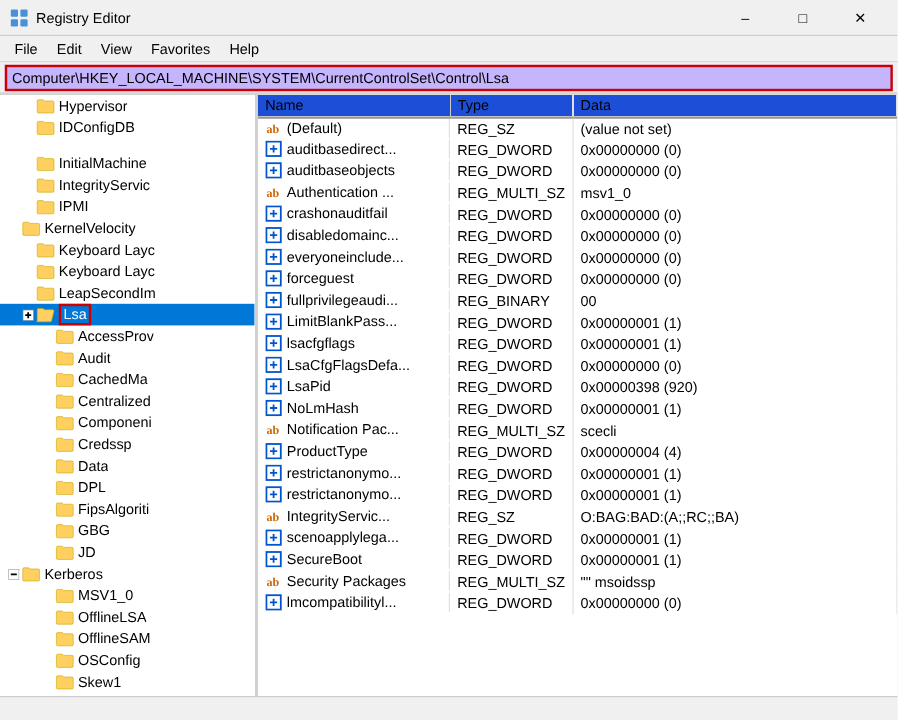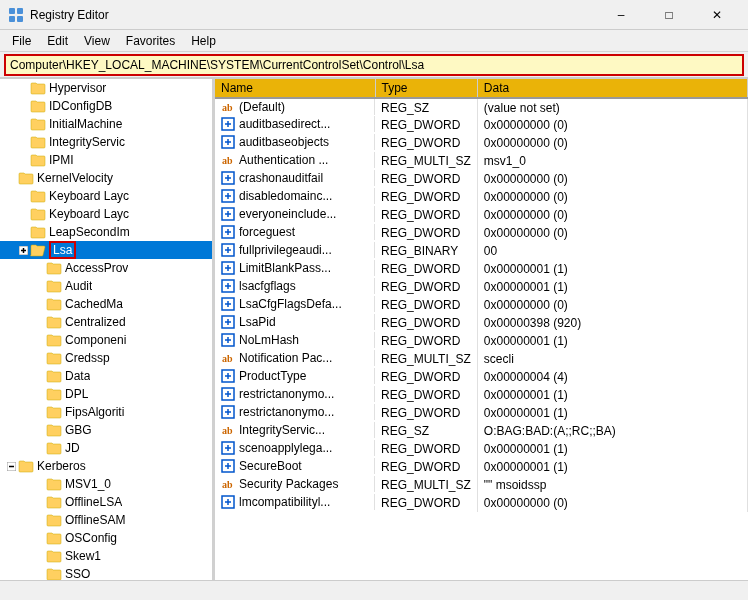--- a/index.html
+++ b/index.html
@@ -71,21 +71,21 @@
       padding: 2px 4px;
       background: #f0f0f0;
       border-bottom: 1px solid #ccc;
     }
     .address-input {
       flex: 1;
       height: 22px;
       border: 2px solid #cc0000;
       padding: 1px 4px;
       font-size: 12px;
-      background: #fef9c3;
+      background: #c4b5fd;
       outline: none;
     }
 
     
     .main-area {
       display: flex;
       height: calc(600px - 30px - 22px - 26px - 20px);
       border-top: 1px solid #ccc;
     }
 
@@ -143,21 +143,21 @@
       overflow: auto;
     }
 
     
     .reg-table {
       width: 100%;
       border-collapse: collapse;
       font-size: 12px;
     }
     .reg-table thead th {
-      background: #eab308;
+      background: #1d4ed8;
       border-right: 1px solid #ccc;
       border-bottom: 2px solid #999;
       padding: 2px 6px;
       text-align: left;
       font-weight: normal;
       position: sticky;
       top: 0;
       z-index: 1;
     }
     .reg-table tbody tr {
@@ -248,21 +248,21 @@
         </div>
         <div class="tree-item" style="padding-left: 16px;">
           <span class="tree-expander" style="visibility: hidden;"></span>
           <span class="tree-folder-icon">
             <svg width="16" height="14" viewBox="0 0 16 14">
               <path d="M1 3 Q1 2 2 2 L6 2 L7 3 L14 3 Q15 3 15 4 L15 12 Q15 13 14 13 L2 13 Q1 13 1 12 Z" fill="#ffd060" stroke="#c8a800" stroke-width="0.5"></path>
             </svg>
           </span>
           <span class="tree-label">IDConfigDB</span>
         </div>
-        <div class="tree-item" style="padding-left: 16px;">
+        <div class="tree-item" style="padding-left: 16px; margin-top: 12px;">
           <span class="tree-expander" style="visibility: hidden;"></span>
           <span class="tree-folder-icon">
             <svg width="16" height="14" viewBox="0 0 16 14">
               <path d="M1 3 Q1 2 2 2 L6 2 L7 3 L14 3 Q15 3 15 4 L15 12 Q15 13 14 13 L2 13 Q1 13 1 12 Z" fill="#ffd060" stroke="#c8a800" stroke-width="0.5"></path>
             </svg>
           </span>
           <span class="tree-label">InitialMachine</span>
         </div>
         <div class="tree-item" style="padding-left: 16px;">
           <span class="tree-expander" style="visibility: hidden;"></span>

